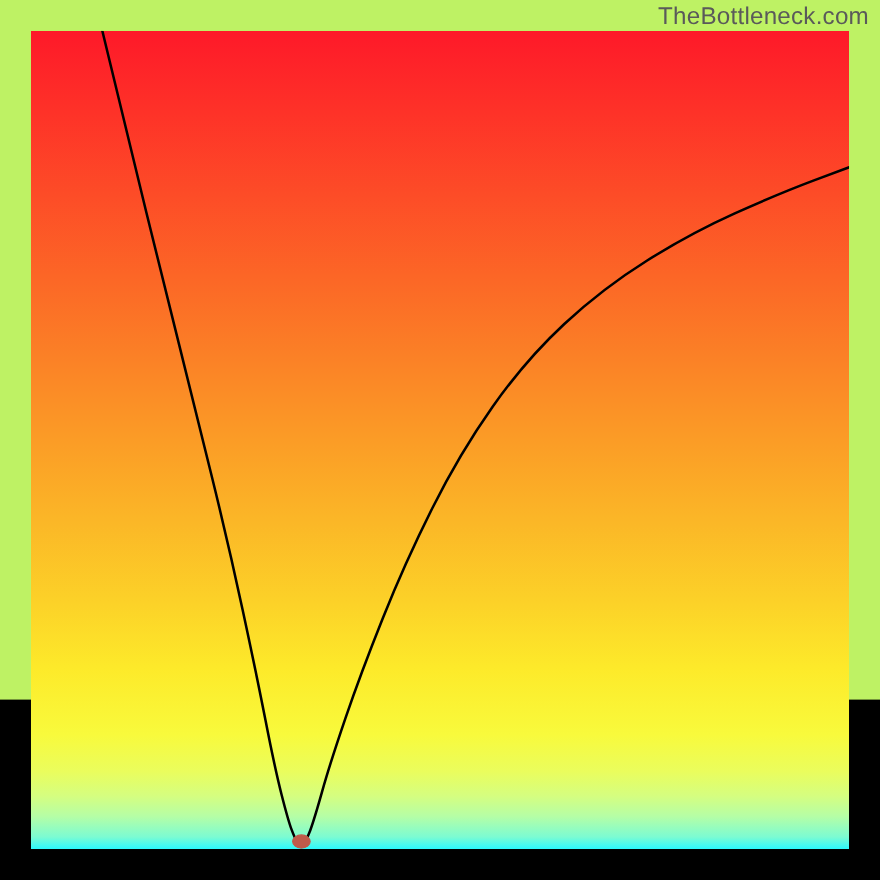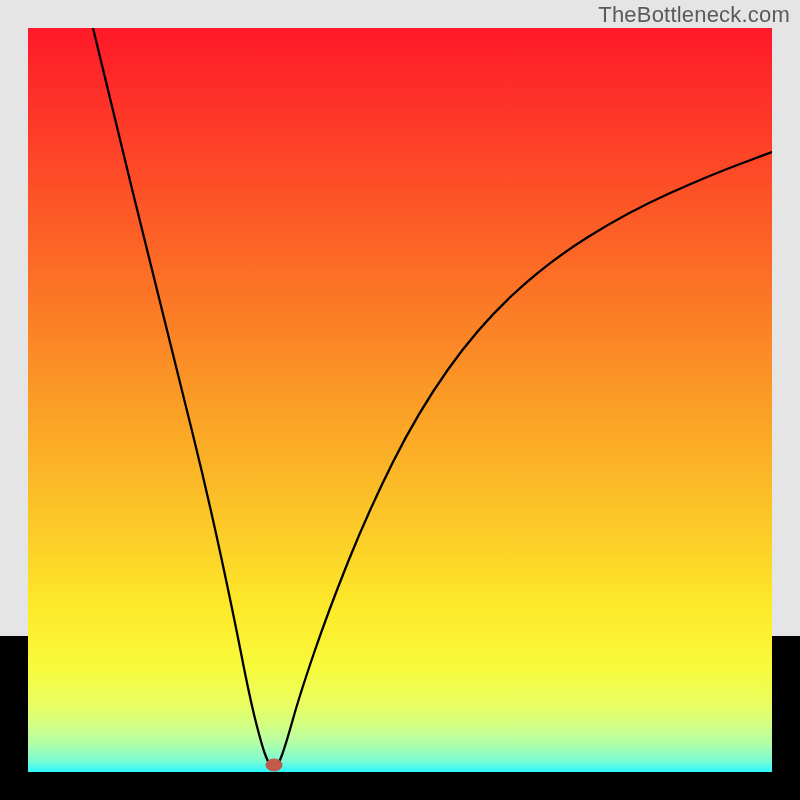--- a/index.html
+++ b/index.html
@@ -8,21 +8,21 @@
     width: 800px;
     height: 800px;
     background: #000;
     font-family: Arial, Helvetica, sans-serif;
     overflow: hidden;
   }
   .frame {
     position: relative;
     width: 800px;
     height: 636px;
-    background: #e5e5e5;
+    background: #bef264;
   }
   .attribution {
     position: absolute;
     top: 2px;
     right: 10px;
     color: #5a5a5a;
     font-size: 22px;
     font-weight: 500;
     letter-spacing: 0.2px;
   }

